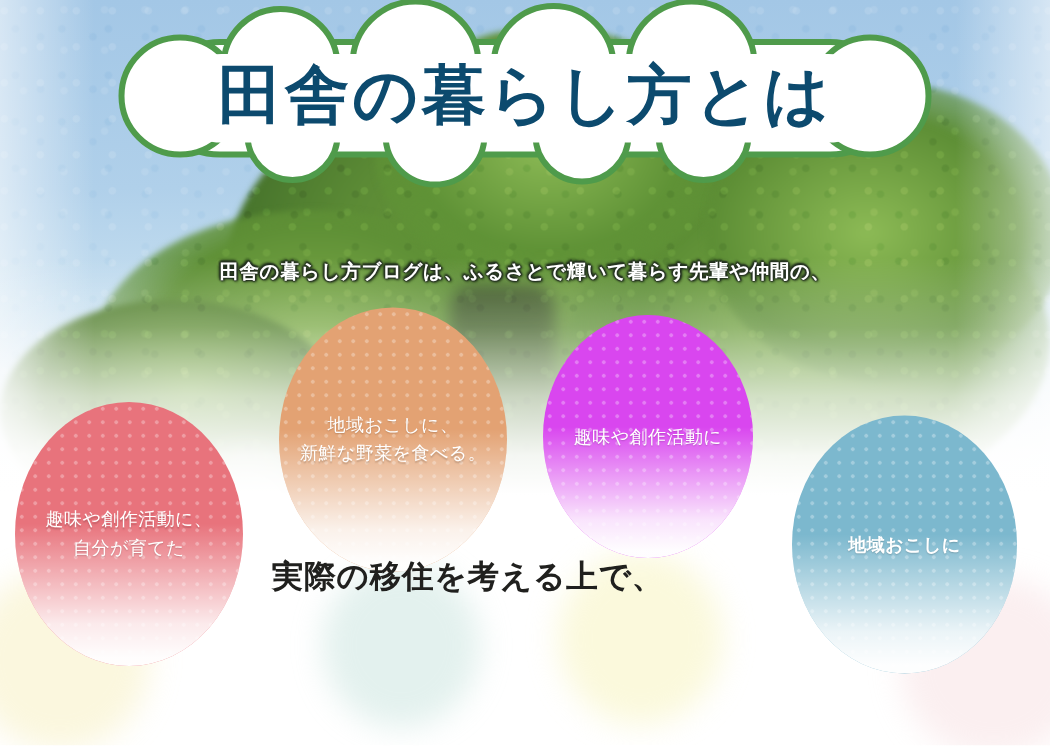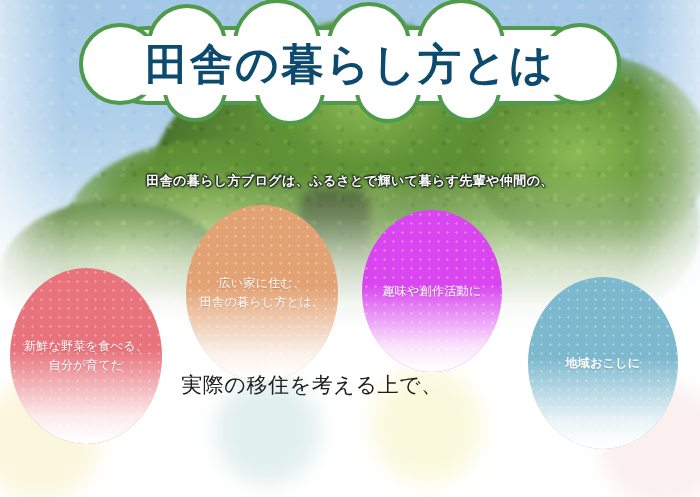--- a/index.html
+++ b/index.html
@@ -154,21 +154,21 @@
   #bubble-3{left:528px; top:277px; width:150px;height:172px;}
 
   
   .echo{position:absolute;border-radius:50%;filter:blur(10px);z-index:2;}
 
   
   .outro{
     position:absolute;left:0;top:370px;width:624px;
     text-align:center;z-index:7;
     color:#20201e;
-    font-size:21px;line-height:30px;font-weight:normal;
+    font-size:21px;line-height:30px;font-weight:bold;
     letter-spacing:.6px;
   }
   .outro div{white-space:nowrap;}
 </style>
 </head>
 <body>
 
 <div id="banner">
 
   <div class="photo">
@@ -192,31 +192,31 @@
   <div class="echo" style="left:372px;top:368px;width:110px;height:115px;background:rgba(246,240,168,.40);"></div>
   <div class="echo" style="left:600px;top:385px;width:125px;height:120px;background:rgba(244,210,212,.35);"></div>
   <div class="echo" style="left:120px;top:300px;width:90px;height:120px;background:rgba(255,255,255,.55);"></div>
 
   <div class="bubbles">
 
     <div class="bubble" id="bubble-0" style="background:#e8737c;">
       <div class="dots"></div>
       <div class="veil"></div>
       <div class="lbl">
-        <span>新鮮な野菜を食べる、</span>
+        <span>趣味や創作活動に、</span>
         <span>自分が育てた</span>
       </div>
     </div>
 
     <div class="bubble" id="bubble-1" style="background:#e3a273;">
       <div class="dots"></div>
       <div class="veil"></div>
       <div class="lbl">
-        <span>広い家に住む、</span>
-        <span>田舎の暮らし方とは。</span>
+        <span>地域おこしに、</span>
+        <span>新鮮な野菜を食べる。</span>
       </div>
     </div>
 
     <div class="bubble" id="bubble-2" style="background:#d946ef;">
       <div class="dots"></div>
       <div class="veil"></div>
       <div class="lbl">
         <span>趣味や創作活動に</span>
       </div>
     </div>

